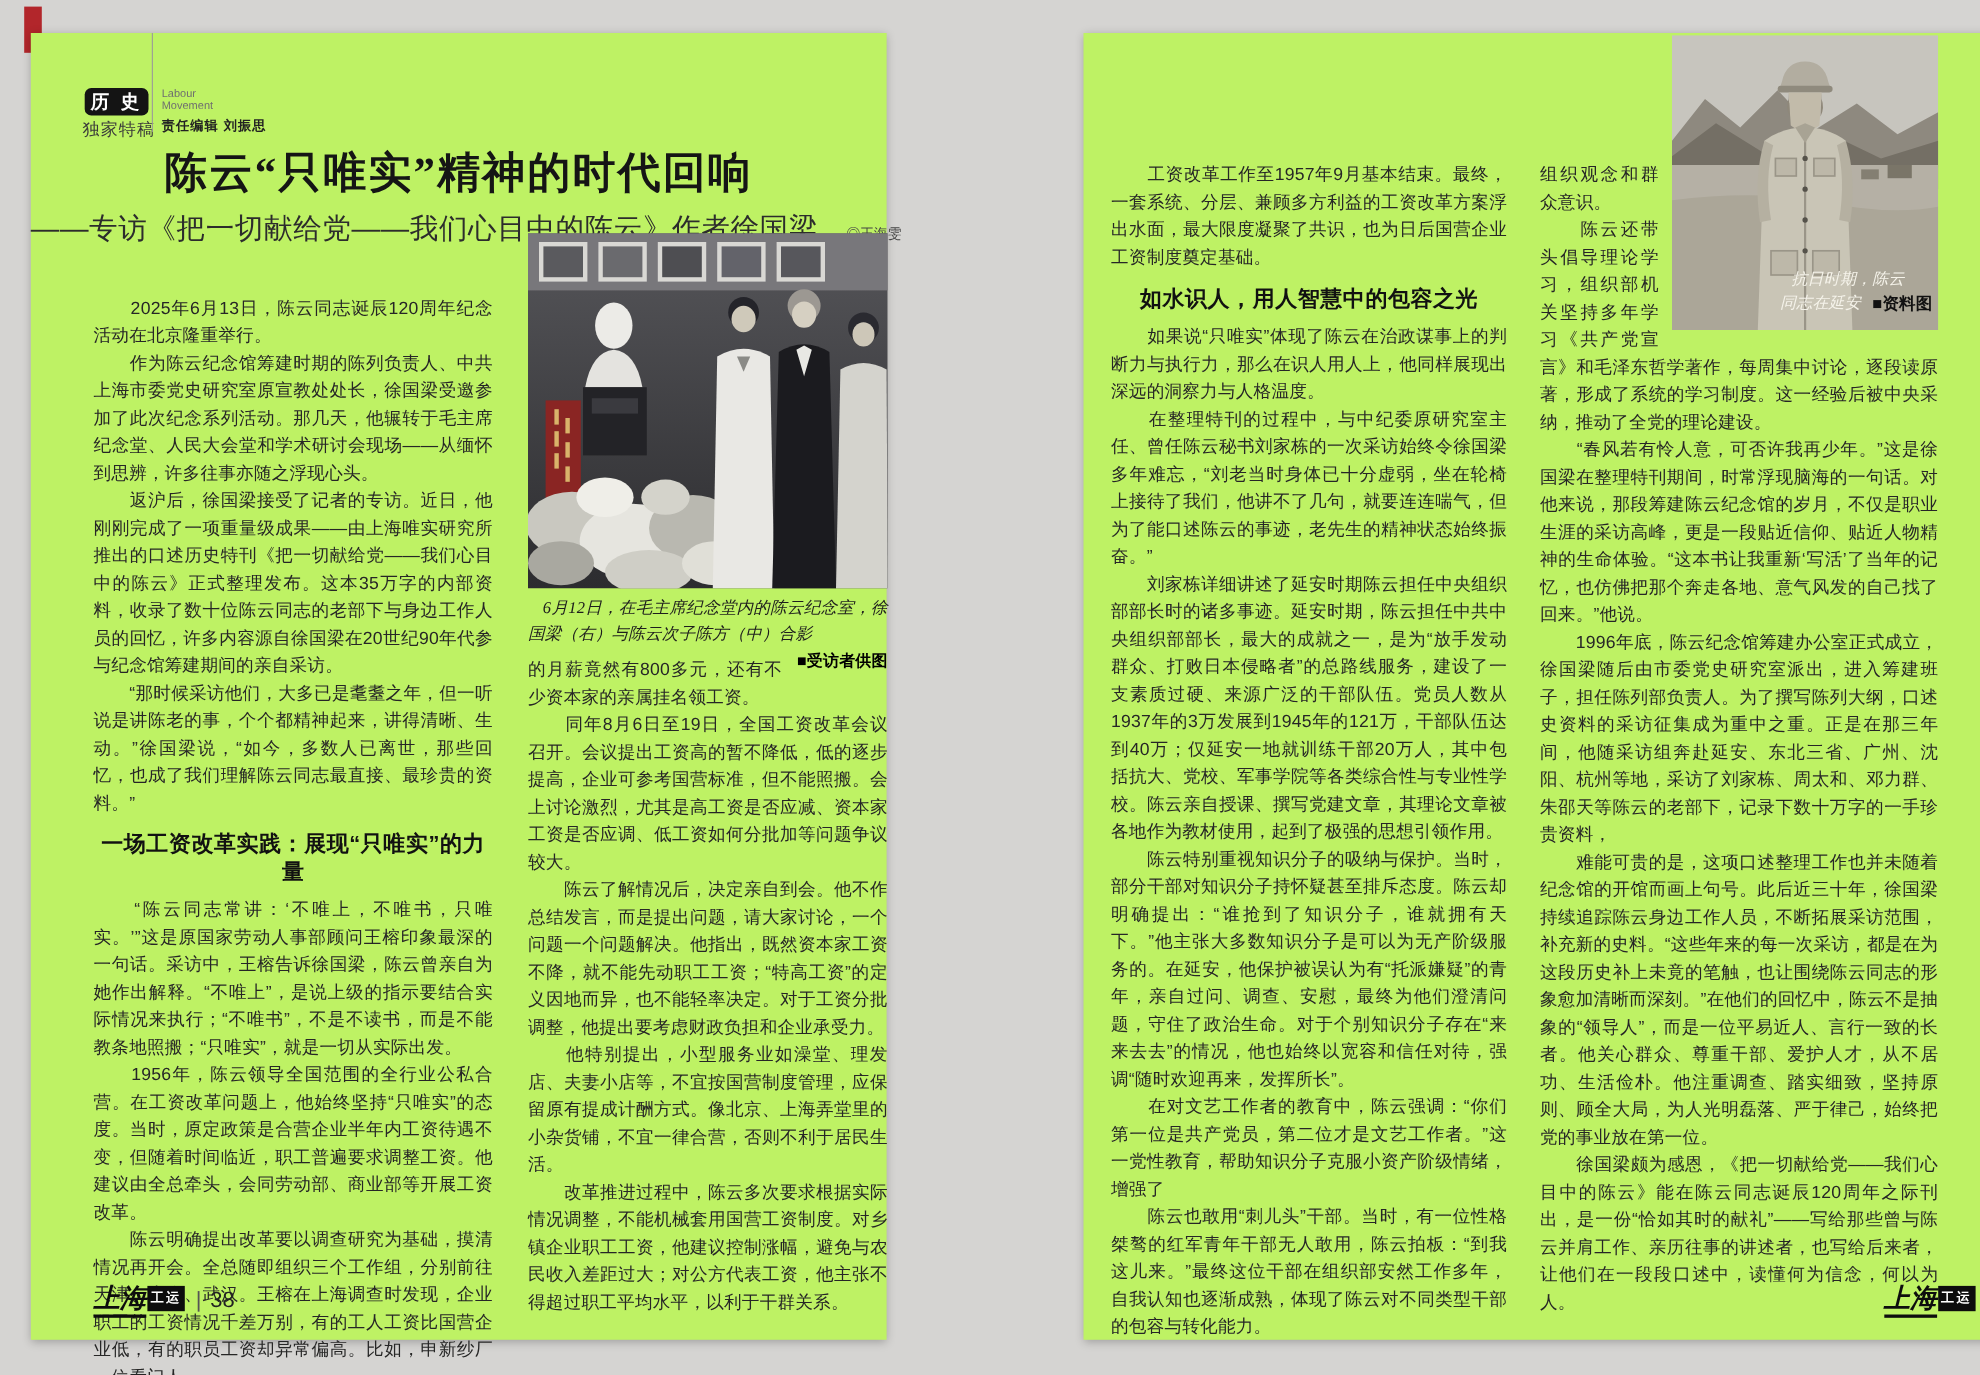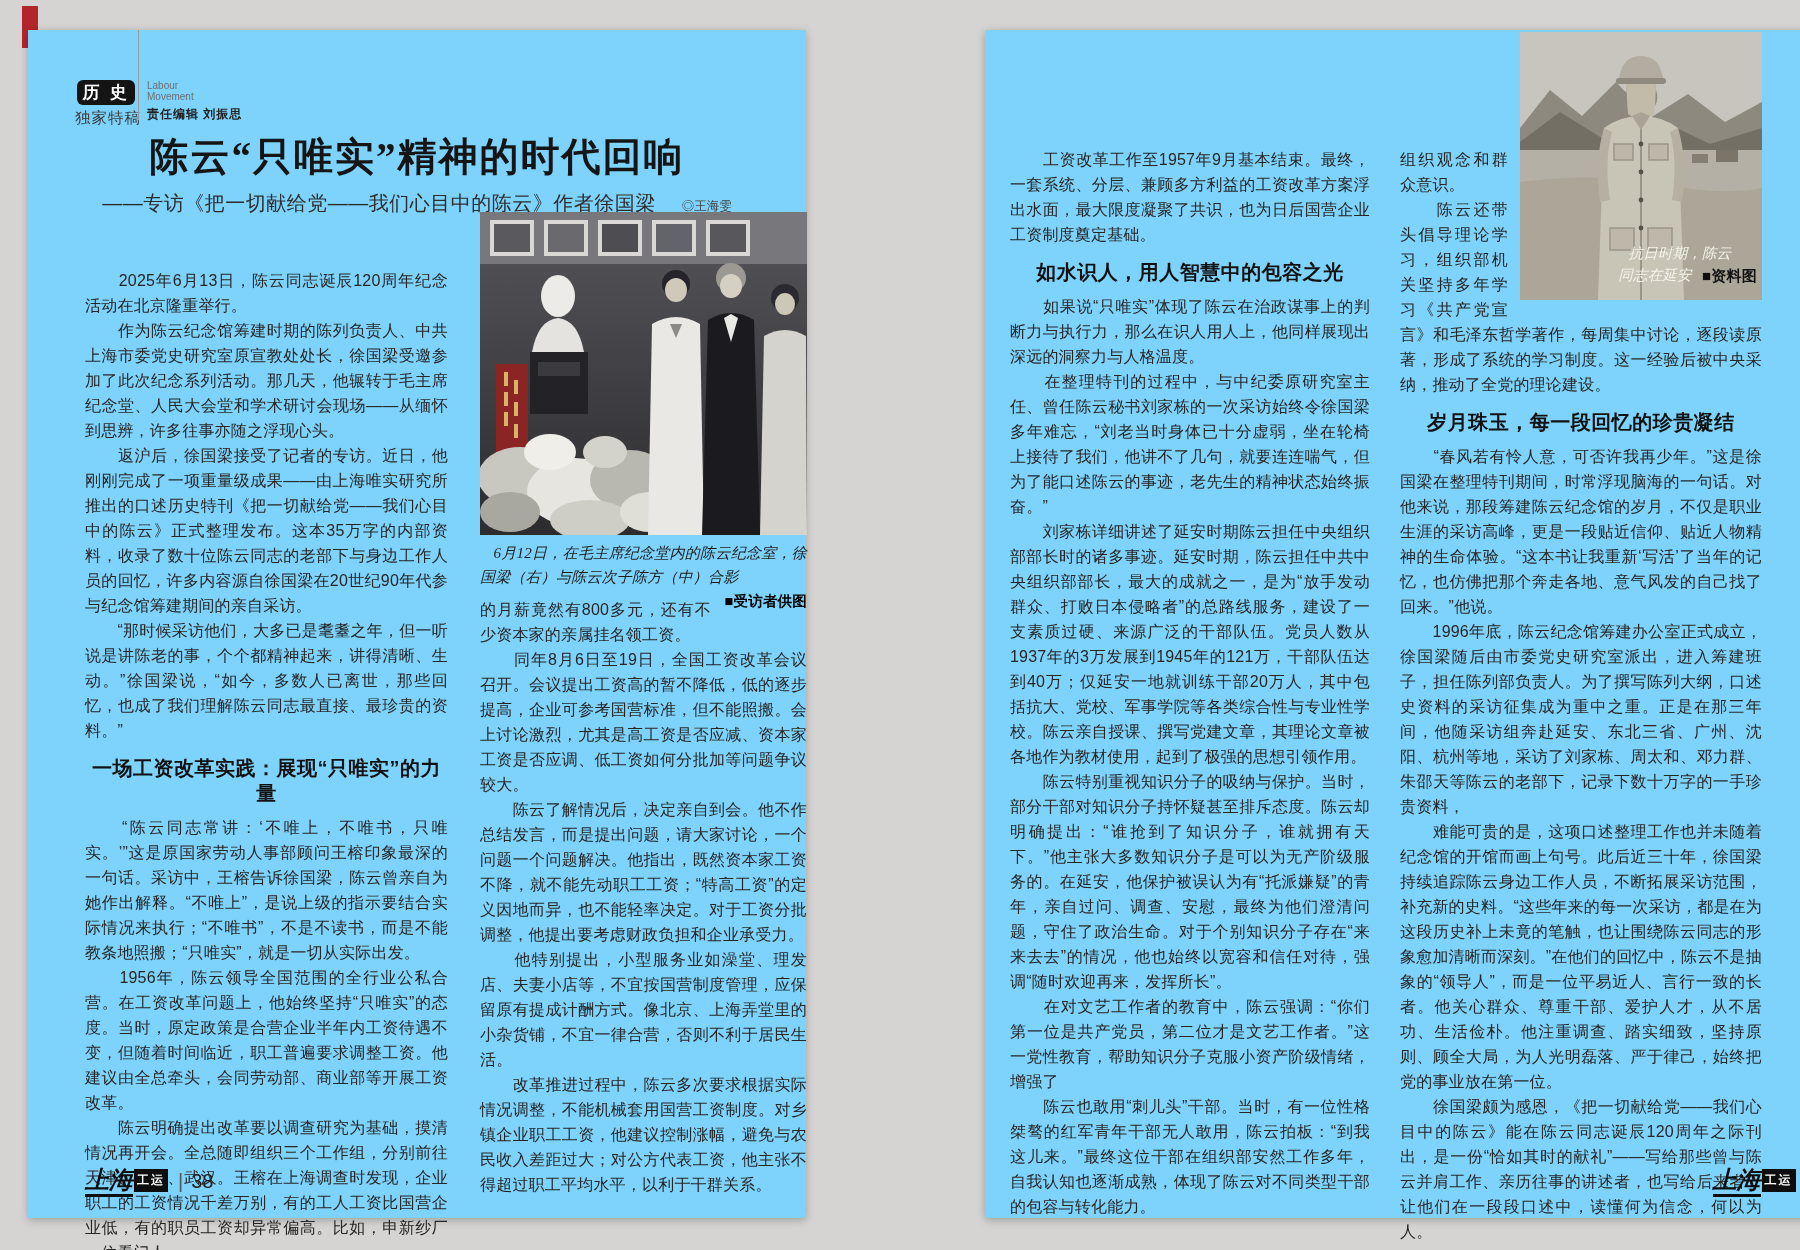--- a/index.html
+++ b/index.html
@@ -1,36 +1,36 @@
 <!DOCTYPE html>
 <html><head>
 <meta charset="utf-8">
 <style>
   html,body{margin:0;padding:0;}
   body{font-family:"Liberation Sans",sans-serif;background:#cfcecd;}
   .canvas{position:relative;width:1800px;height:1250px;background:#d5d4d2;overflow:hidden;}
-  .page{position:absolute;top:30px;height:1188px;background:#7dd3fc;box-shadow:0 2px 8px rgba(0,0,0,.25);}
+  .page{position:absolute;top:30px;height:1188px;background:#bef264;box-shadow:0 2px 8px rgba(0,0,0,.25);}
   .page-left{left:28px;width:778px;}
   .page-right{left:985px;width:881px;}
   .corner-mark{position:absolute;left:22px;top:6px;width:16px;height:42px;background:#b2262b;}
 
   
   .lp-header{position:absolute;left:0;top:0;width:100%;}
   .kicker-box{position:absolute;left:49px;top:50px;width:58px;height:25px;background:#141414;color:#fff;
     border-radius:6px;text-align:center;font-weight:bold;font-size:17px;line-height:25px;
     font-family:"Liberation Serif",serif;letter-spacing:3px;}
   .kicker-sub{position:absolute;left:47px;top:78px;font-family:"Liberation Serif",serif;font-size:15.5px;
     color:#3a3a3a;letter-spacing:1px;}
   .kicker-divider{position:absolute;left:110px;top:0;width:1px;height:90px;background:#9a9a9a;}
   .kicker-en{position:absolute;left:119px;top:50px;font-size:10px;line-height:11px;color:#6f6f6f;}
   .kicker-editor{position:absolute;left:119px;top:76px;font-size:12px;font-weight:bold;color:#222;letter-spacing:1px;}
   .title{position:absolute;left:0;top:100px;width:100%;margin:0;text-align:center;
     font-family:"Liberation Serif",serif;font-weight:bold;font-size:39px;color:#151515;letter-spacing:2px;}
   .subtitle-row{position:absolute;left:0;top:160px;width:100%;text-align:center;white-space:nowrap;}
-  .subtitle{font-size:20px;color:#2c2c2c;letter-spacing:.5px;}
+  .subtitle{font-size:26px;color:#2c2c2c;letter-spacing:.5px;}
   .byline{font-size:12.5px;color:#444;margin-left:26px;}
 
   
   .col{position:absolute;font-size:16px;line-height:25px;color:#262626;letter-spacing:.2px;}
   .para{margin:0;text-align:justify;}
   .col-heading{margin:13px 0 9px 0;text-align:center;font-size:20px;color:#111;letter-spacing:.5px;
     font-family:"Liberation Sans",sans-serif;font-weight:bold;}
   .lp-col1{left:57px;top:238px;width:363px;}
   .lp-col2{left:452px;top:182px;width:327px;}
   .rp-col1{left:25px;top:117px;width:360px;}
@@ -240,21 +240,20 @@
             <text x="135" y="248" font-size="14.5" fill="#f5f3ea" text-anchor="middle">同志在延安</text>
             <text x="182" y="249" font-size="15" font-style="normal" font-weight="bold" fill="#111" font-family="Liberation Sans, sans-serif">■资料图</text>
           </g>
         </svg>
       </figure>
       <div class="rp-spacer"></div>
       <div>
           <p class="para">组织观念和群众意识。</p>
           <p class="para">　　陈云还带头倡导理论学习，组织部机关坚持多年学习《共产党宣言》和毛泽东哲学著作，每周集中讨论，逐段读原著，形成了系统的学习制度。这一经验后被中央采纳，推动了全党的理论建设。</p>
         </div>
-      <h2 class="col-heading">岁月珠玉，每一段回忆的珍贵凝结</h2>
       <div>
           <p class="para">　　“春风若有怜人意，可否许我再少年。”这是徐国梁在整理特刊期间，时常浮现脑海的一句话。对他来说，那段筹建陈云纪念馆的岁月，不仅是职业生涯的采访高峰，更是一段贴近信仰、贴近人物精神的生命体验。“这本书让我重新‘写活’了当年的记忆，也仿佛把那个奔走各地、意气风发的自己找了回来。”他说。</p>
           <p class="para">　　1996年底，陈云纪念馆筹建办公室正式成立，徐国梁随后由市委党史研究室派出，进入筹建班子，担任陈列部负责人。为了撰写陈列大纲，口述史资料的采访征集成为重中之重。正是在那三年间，他随采访组奔赴延安、东北三省、广州、沈阳、杭州等地，采访了刘家栋、周太和、邓力群、朱邵天等陈云的老部下，记录下数十万字的一手珍贵资料，</p>
           <p class="para">　　难能可贵的是，这项口述整理工作也并未随着纪念馆的开馆而画上句号。此后近三十年，徐国梁持续追踪陈云身边工作人员，不断拓展采访范围，补充新的史料。“这些年来的每一次采访，都是在为这段历史补上未竟的笔触，也让围绕陈云同志的形象愈加清晰而深刻。”在他们的回忆中，陈云不是抽象的“领导人”，而是一位平易近人、言行一致的长者。他关心群众、尊重干部、爱护人才，从不居功、生活俭朴。他注重调查、踏实细致，坚持原则、顾全大局，为人光明磊落、严于律己，始终把党的事业放在第一位。</p>
           <p class="para">　　徐国梁颇为感恩，《把一切献给党——我们心目中的陈云》能在陈云同志诞辰120周年之际刊出，是一份“恰如其时的献礼”——写给那些曾与陈云并肩工作、亲历往事的讲述者，也写给后来者，让他们在一段段口述中，读懂何为信念，何以为人。</p>
         </div>
     </div>
 
     <div class="footer footer-right">
       <span class="logo-main">上海</span><span class="logo-box">工运</span><span class="pn-sep">|</span><span class="pn">39</span>

